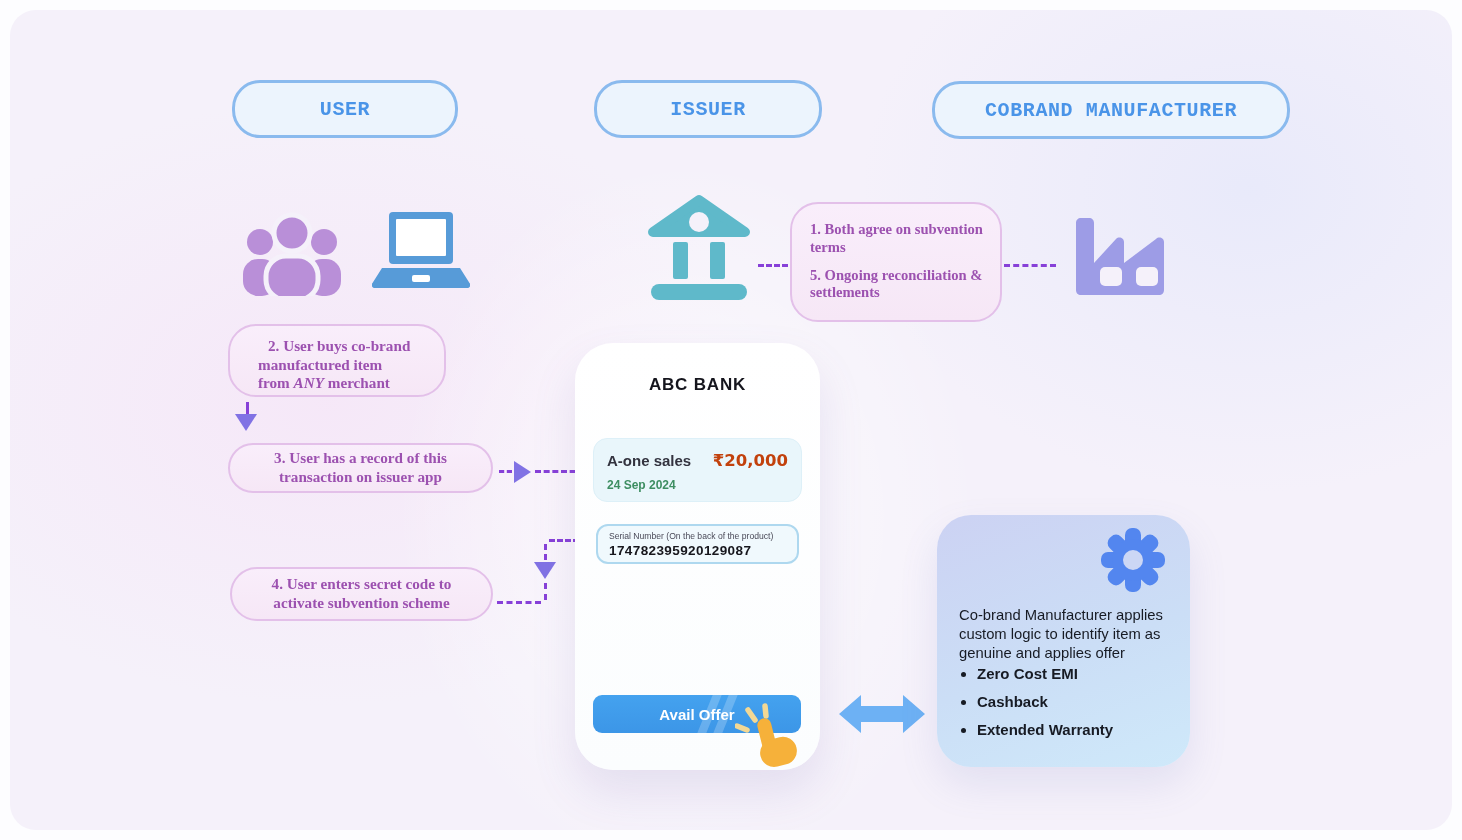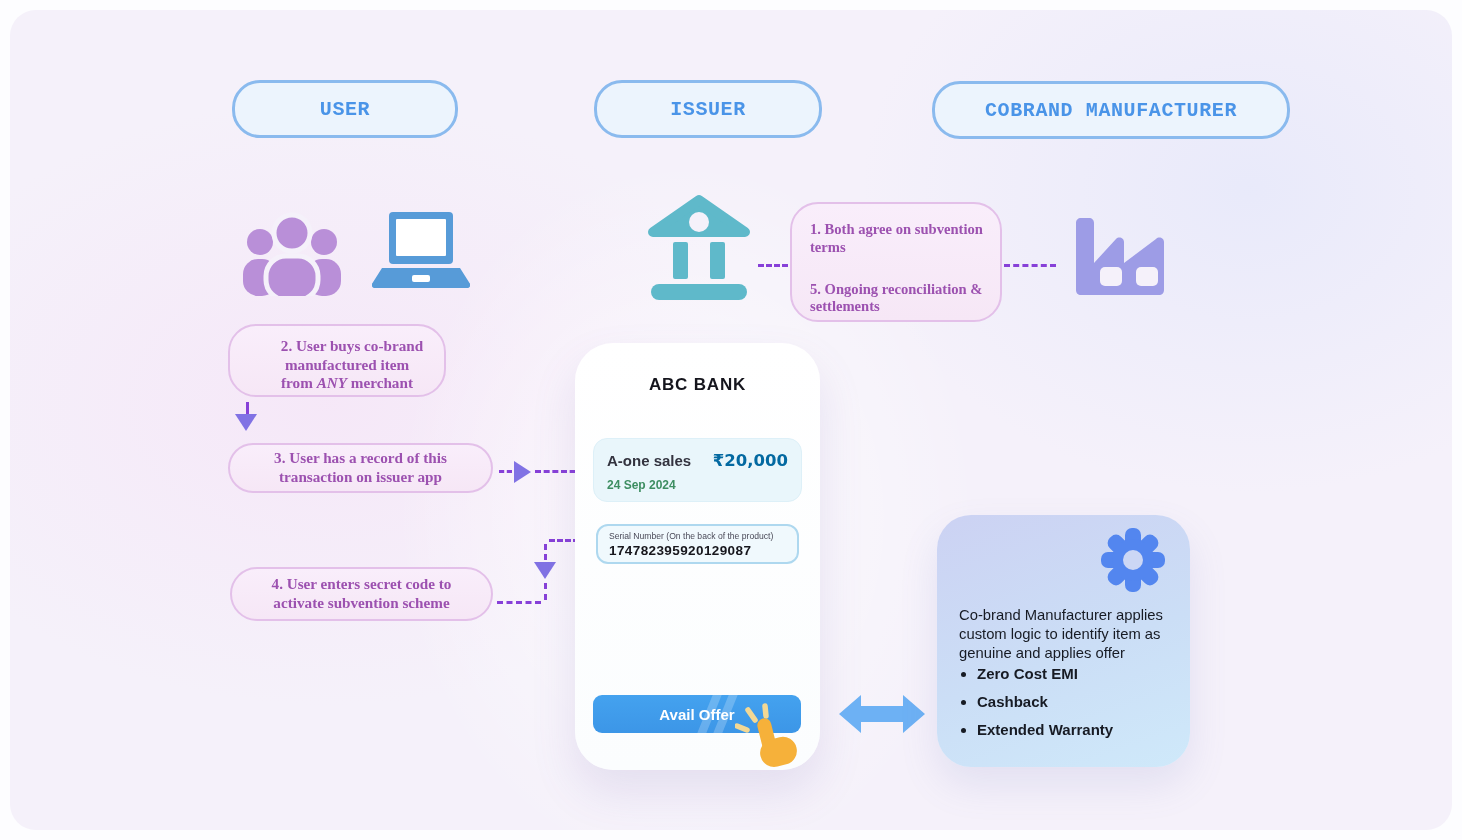--- a/index.html
+++ b/index.html
@@ -29,21 +29,21 @@
     border-bottom:11px solid transparent;border-left:17px solid #8172e4;}
   
   .phone{position:absolute;left:565px;top:333px;width:245px;height:427px;border-radius:38px;
     background:linear-gradient(180deg,#ffffff,#fbfdfe);
     box-shadow:0 22px 45px rgba(110,90,170,0.14);}
   .bank-name{position:absolute;left:0;right:0;top:32px;text-align:center;
     color:#15151d;font-weight:bold;font-size:17px;letter-spacing:0.8px;}
   .txn-card{position:absolute;left:18px;top:95px;width:209px;height:64px;border-radius:14px;
     background:#e9f6fb;border:1px solid #ddf0f8;box-sizing:border-box;}
   .txn-merchant{position:absolute;left:13px;top:13px;font-weight:bold;font-size:15px;color:#33333f;}
-  .txn-amount{position:absolute;right:13px;top:12px;font-weight:bold;font-size:16.5px;color:#0369a1;
+  .txn-amount{position:absolute;right:13px;top:12px;font-weight:bold;font-size:16.5px;color:#c2410c;
     font-family:"DejaVu Sans","Liberation Sans",sans-serif;}
   .txn-date{position:absolute;left:13px;bottom:9px;font-size:12px;font-weight:bold;color:#3e8e62;}
   .serial{position:absolute;left:21px;top:181px;width:203px;height:40px;border-radius:12px;
     background:#f0f9fd;border:2px solid #aed8ef;box-sizing:border-box;padding:5px 11px;}
   .serial-label{font-size:8.6px;color:#4a4a58;}
   .serial-value{font-size:13.5px;font-weight:bold;color:#16161c;letter-spacing:0.4px;margin-top:2px;}
   .cta{position:absolute;left:18px;top:352px;width:208px;height:38px;border-radius:9px;border:none;
     background:linear-gradient(180deg,#44a2ef,#3c96e7);color:#ffffff;font-weight:bold;font-size:15px;
     font-family:"Liberation Sans",sans-serif;overflow:hidden;cursor:pointer;}
   .streak{position:absolute;top:-4px;bottom:-4px;width:9px;background:rgba(255,255,255,0.22);transform:skewX(-22deg);}
@@ -113,26 +113,26 @@
   <div class="icon-box" style="left:1048px;top:183px;width:124px;height:112px;">
     <svg width="124" height="112" viewBox="0 0 120 112">
       <path fill="#9d9ce6" d="M16 102 V30 c0 -3 2 -5 5 -5 h8 c3 0 5 2 5 5 v40 L56 46 c3 -3 8 -1 8 3 v21 L96 46 c3 -3 8 -1 8 3 v48 c0 3 -2 5 -5 5 H21 c-3 0 -5 -2 -5 -5 Z"></path>
       <rect x="40" y="74" width="22" height="19" rx="5" fill="#f5f1fa"></rect>
       <rect x="76" y="74" width="22" height="19" rx="5" fill="#f5f1fa"></rect>
     </svg>
   </div>
 
   <div class="callout" style="left:780px;top:192px;width:212px;height:120px;padding:17px 10px 10px 18px;font-size:14.6px;">
     <div>1. Both agree on subvention terms</div>
-    <div style="margin-top:24px;">5. Ongoing reconciliation &amp; settlements</div>
+    <div style="margin-top:10px;">5. Ongoing reconciliation &amp; settlements</div>
   </div>
   <div class="hdash" style="left:748px;top:254px;width:30px;"></div>
   <div class="hdash" style="left:994px;top:254px;width:52px;"></div>
 
-  <div class="callout" style="left:218px;top:314px;width:218px;height:73px;padding:11px 8px 20px 28px;text-align:center;">
+  <div class="callout" style="left:218px;top:314px;width:218px;height:73px;padding:11px 8px 20px 28px;">
     <div style="padding-left:10px;">2. User buys co-brand</div>
     <div>manufactured item</div>
     <div><span>from </span><i>ANY</i><span> merchant</span></div>
   </div>
   <div class="vdash" style="left:236px;top:392px;height:12px;"></div>
   <div class="tri-down" style="left:225px;top:404px;"></div>
 
   <div class="callout center" style="left:218px;top:433px;width:265px;height:50px;padding:4px 18px;align-items:center;">
     <div>3. User has a record of this transaction on issuer app</div>
   </div>

